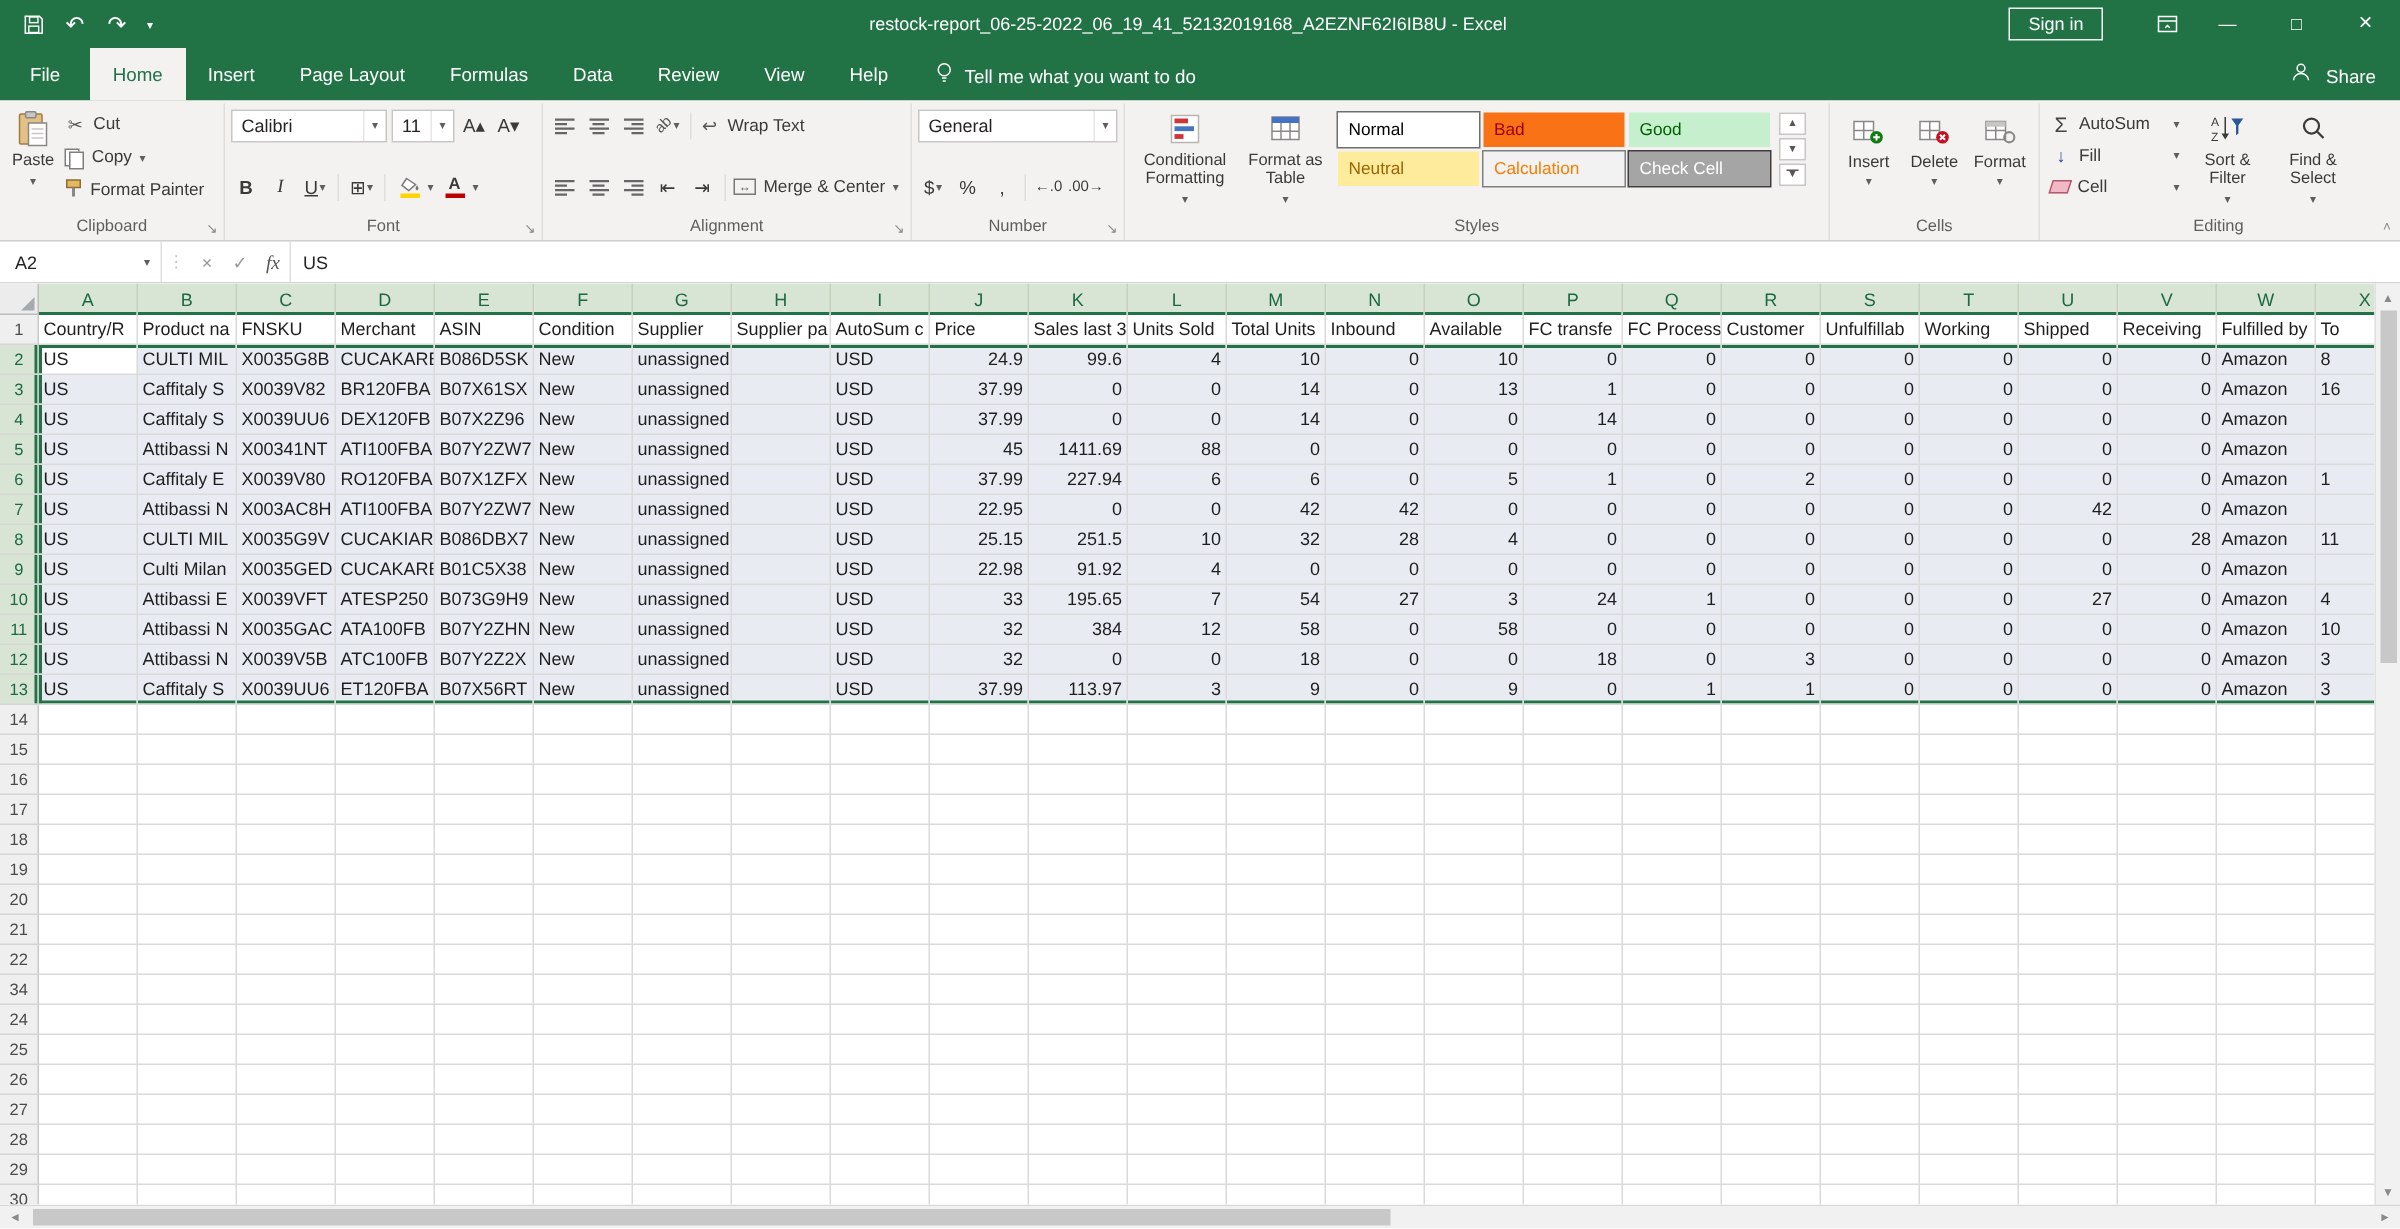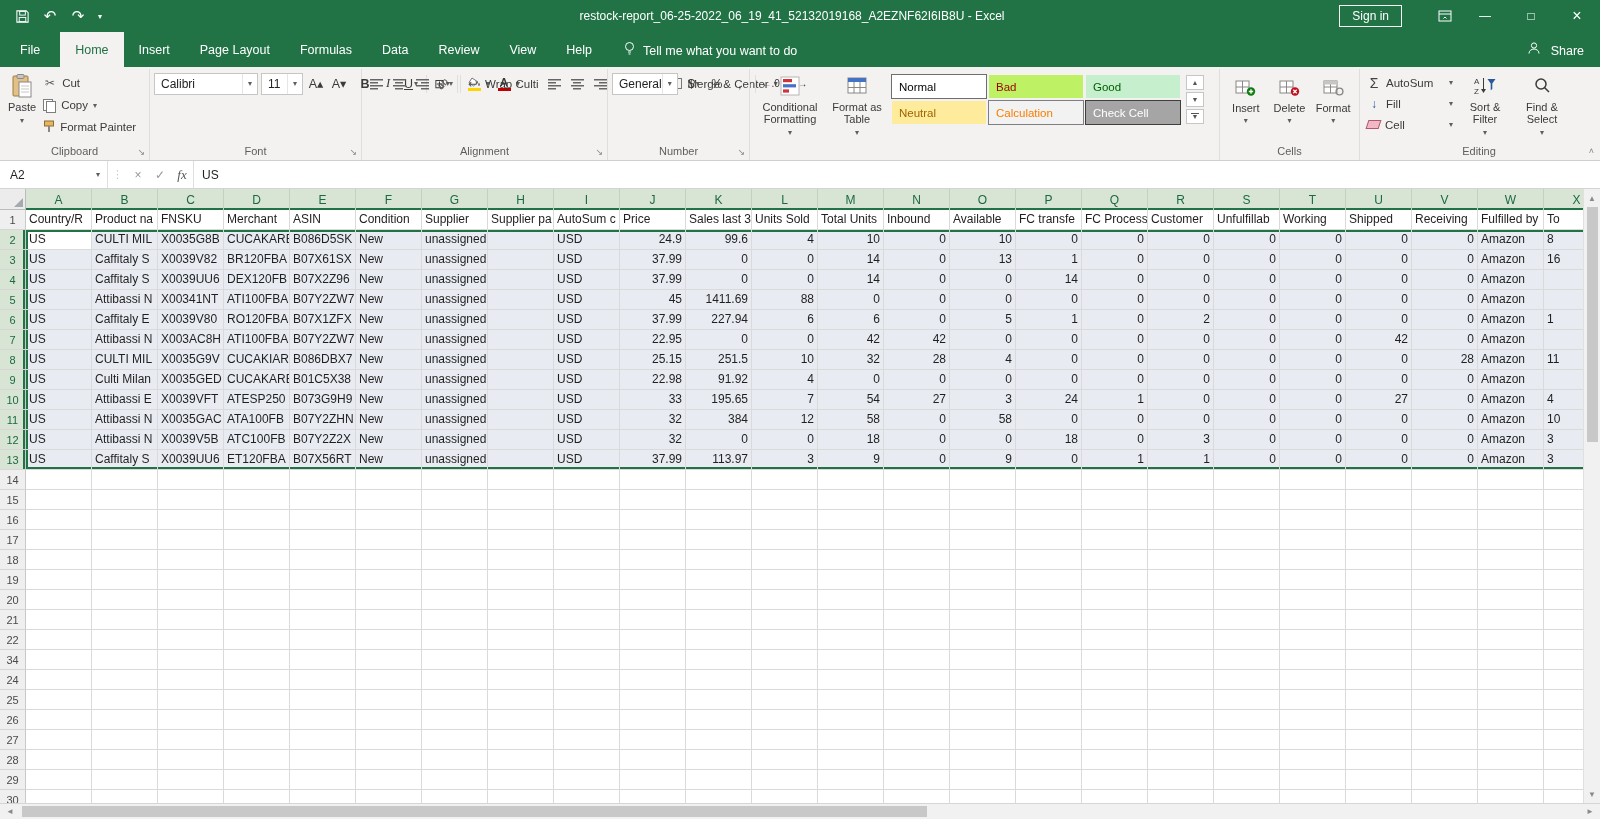--- a/index.html
+++ b/index.html
@@ -23,21 +23,21 @@
 .tab{height:100%;display:flex;align-items:center;padding:0 15px;font-size:12.5px}
 .tab.file{padding:0 20px}
 .tab.active{background:#f3f2f1;color:#217346}
 .tellme{display:flex;align-items:flex-end;gap:7px;margin-left:16px;font-size:12.5px}
 .share{margin-left:auto;margin-right:16px;display:flex;align-items:flex-end;gap:10px;font-size:12.5px}
 
 
 .ribbon{height:94px;background:#f3f2f1;border-bottom:1px solid #d1cfce;display:flex;align-items:stretch;padding-top:2px;position:relative}
 .rgroup{display:flex;flex-direction:column;border-right:1px solid #e0dedc;padding:1px 4px 0;flex:none}
 .rgc{flex:1;display:flex;align-items:flex-start}
-.rgc.col{flex-direction:row;gap:6px;padding-top:2px}
+.rgc.col{flex-direction:column;gap:18px;padding-top:2px}
 .rgl{height:18px;display:flex;align-items:center;justify-content:center;font-size:11px;color:#605e5c;position:relative}
 .launcher{position:absolute;right:0;bottom:3px;font-size:9px;color:#8a8886;line-height:1}
 .frow{display:flex;align-items:center;gap:3px;height:23px}
 .bigbtn{height:70px;display:flex;flex-direction:column;align-items:center;padding:3px 4px 0;font-size:11px;color:#3b3a39;text-align:center;line-height:12px;gap:2px}
 .bicon{height:26px;display:flex;align-items:center;justify-content:center}
 .blabel{display:block;white-space:normal}
 .dd{font-size:8px;color:#605e5c}
 .smallcol{display:flex;flex-direction:column;padding-top:2px}
 .srow{display:flex;align-items:center;gap:5px;height:22px;font-size:11.5px;color:#3b3a39;padding:0 3px;white-space:nowrap}
 .sic{font-size:12px;color:#555;width:14px;text-align:center;flex:none}
@@ -281,21 +281,21 @@
         <span class="tbtn">
             <span class="li r"></span>
           </span>
         <span class="tbtn">
             <span class="orient">ab</span>
             <span class="dd">▾</span>
           </span>
         <span class="tsep"></span>
         <span class="srow" style="padding:0">
           <span class="sic">↩</span>
-          <span>Wrap Culti</span>
+          <span>Wrap Text</span>
         </span>
       </div>
       <div class="frow">
         <span class="tbtn">
             <span class="li l"></span>
           </span>
         <span class="tbtn">
             <span class="li c"></span>
           </span>
         <span class="tbtn">
@@ -363,32 +363,35 @@
               <rect x="2" y="3" width="18" height="15" fill="#fff" stroke="#8a8886"></rect>
               <rect x="2" y="3" width="18" height="4" fill="#4472c4"></rect>
               <path d="M8 7v11M14 7v11M2 12.5h18" stroke="#8a8886"></path>
             </svg>
         </span>
         <span class="blabel" style="max-width:58px">Format as Table</span>
         <span class="dd">▾</span>
       </div>
       <div class="stgallery">
           <div class="style-tile" style="background: rgb(255, 255, 255); color: rgb(0, 0, 0); box-shadow: rgb(110, 110, 110) 0px 0px 0px 1px;">Normal</div>
-          <div class="style-tile" style="background: #bef264; color: rgb(156, 0, 6);">Bad</div>
+          <div class="style-tile" style="background: #f97316; color: rgb(156, 0, 6);">Bad</div>
           <div class="style-tile" style="background: rgb(198, 239, 206); color: rgb(0, 97, 0);">Good</div>
           <div class="style-tile" style="background: rgb(255, 235, 156); color: rgb(156, 101, 0);">Neutral</div>
           <div class="style-tile" style="background: rgb(242, 242, 242); color: rgb(250, 125, 0); box-shadow: rgb(127, 127, 127) 0px 0px 0px 1px;">Calculation</div>
           <div class="style-tile" style="background: rgb(165, 165, 165); color: rgb(255, 255, 255); box-shadow: rgb(63, 63, 63) 0px 0px 0px 1px;">Check Cell</div>
         </div>
       <div class="garr">
         <span>▲</span>
         <span>▼</span>
         <span class="more">▼</span>
       </div>
     </div>
+    <div class="rgl">
+        <span>Styles</span>
+      </div>
   </div>
 
   <div class="rgroup" style="width:140px">
     <div class="rgc">
       <div class="cellbtn">
         <span class="bicon">
           <svg width="21" height="19" viewBox="0 0 21 19">
               <rect x="1" y="3" width="13" height="12" fill="#fff" stroke="#8a8886"></rect>
               <path d="M1 9h13M7.5 3v12" stroke="#8a8886"></path>
               <circle cx="16" cy="13.5" r="4.2" fill="#107c10"></circle>

